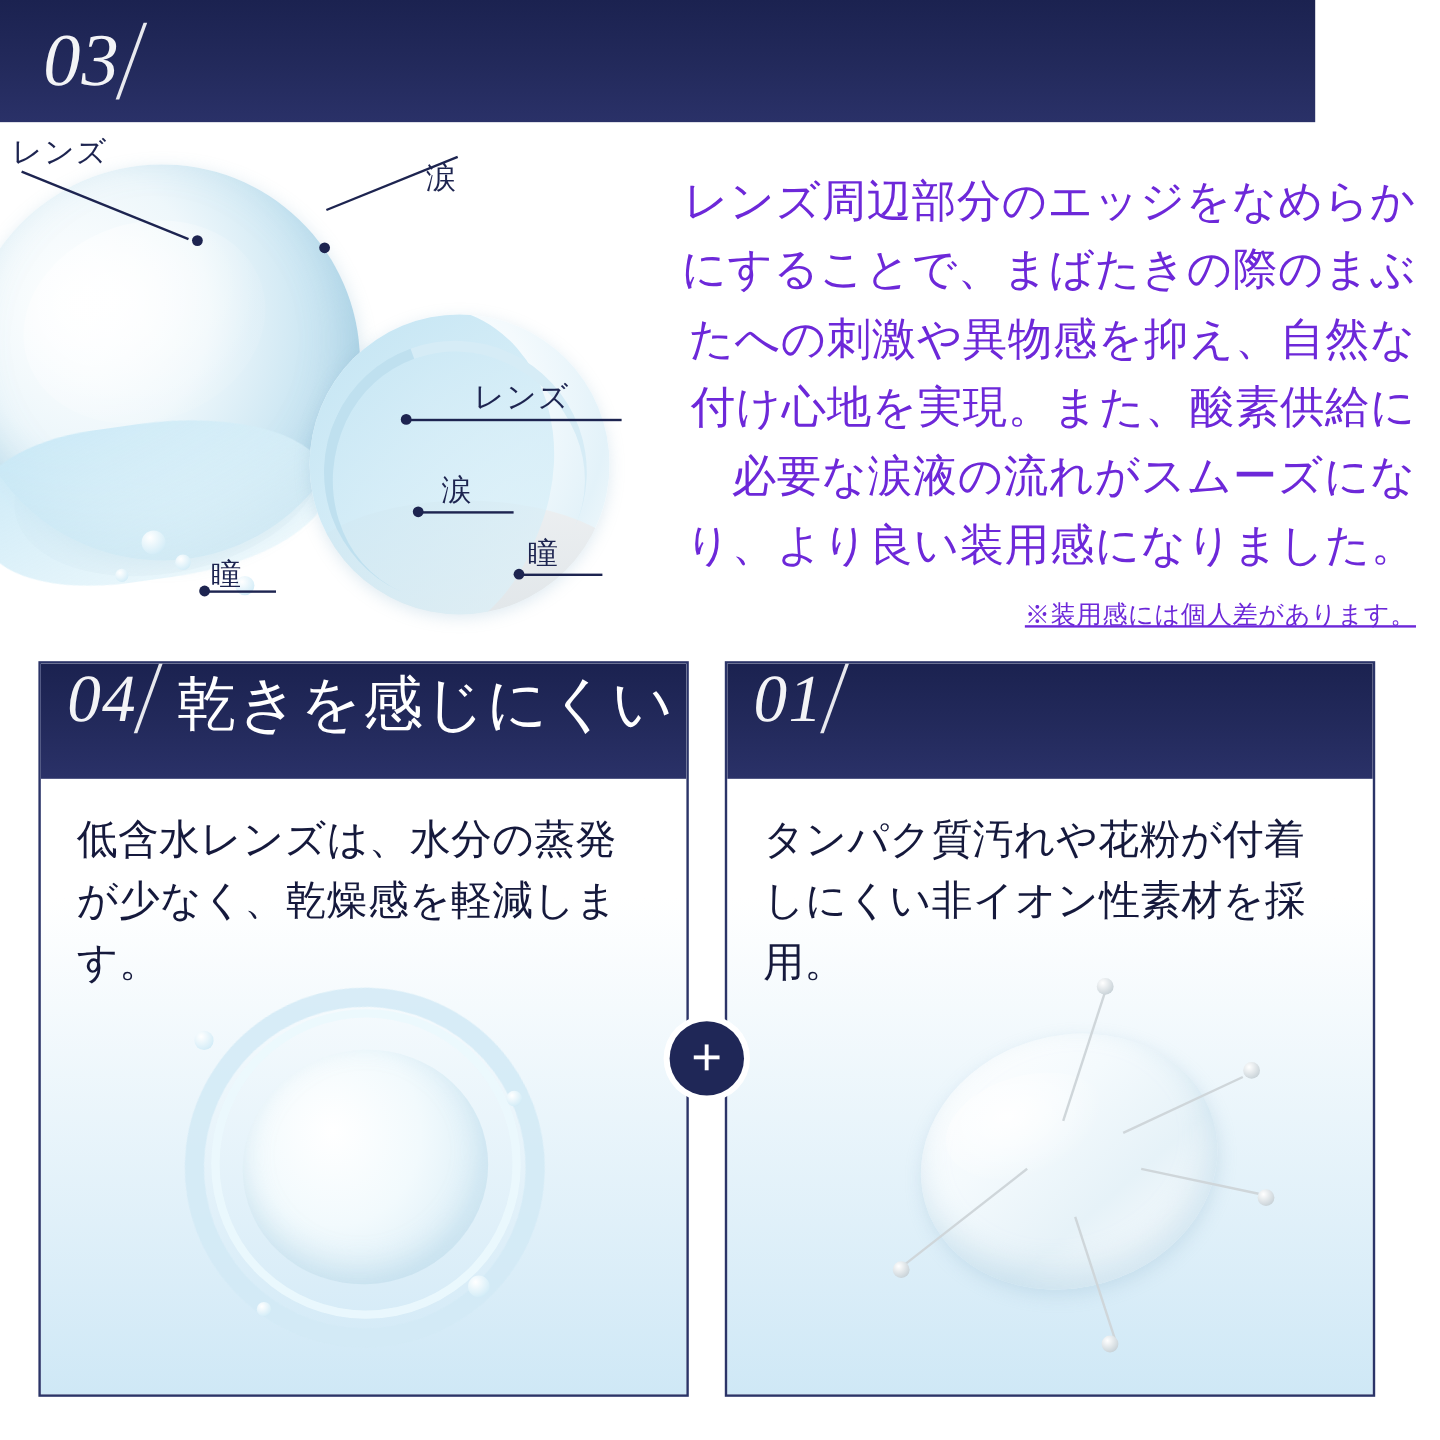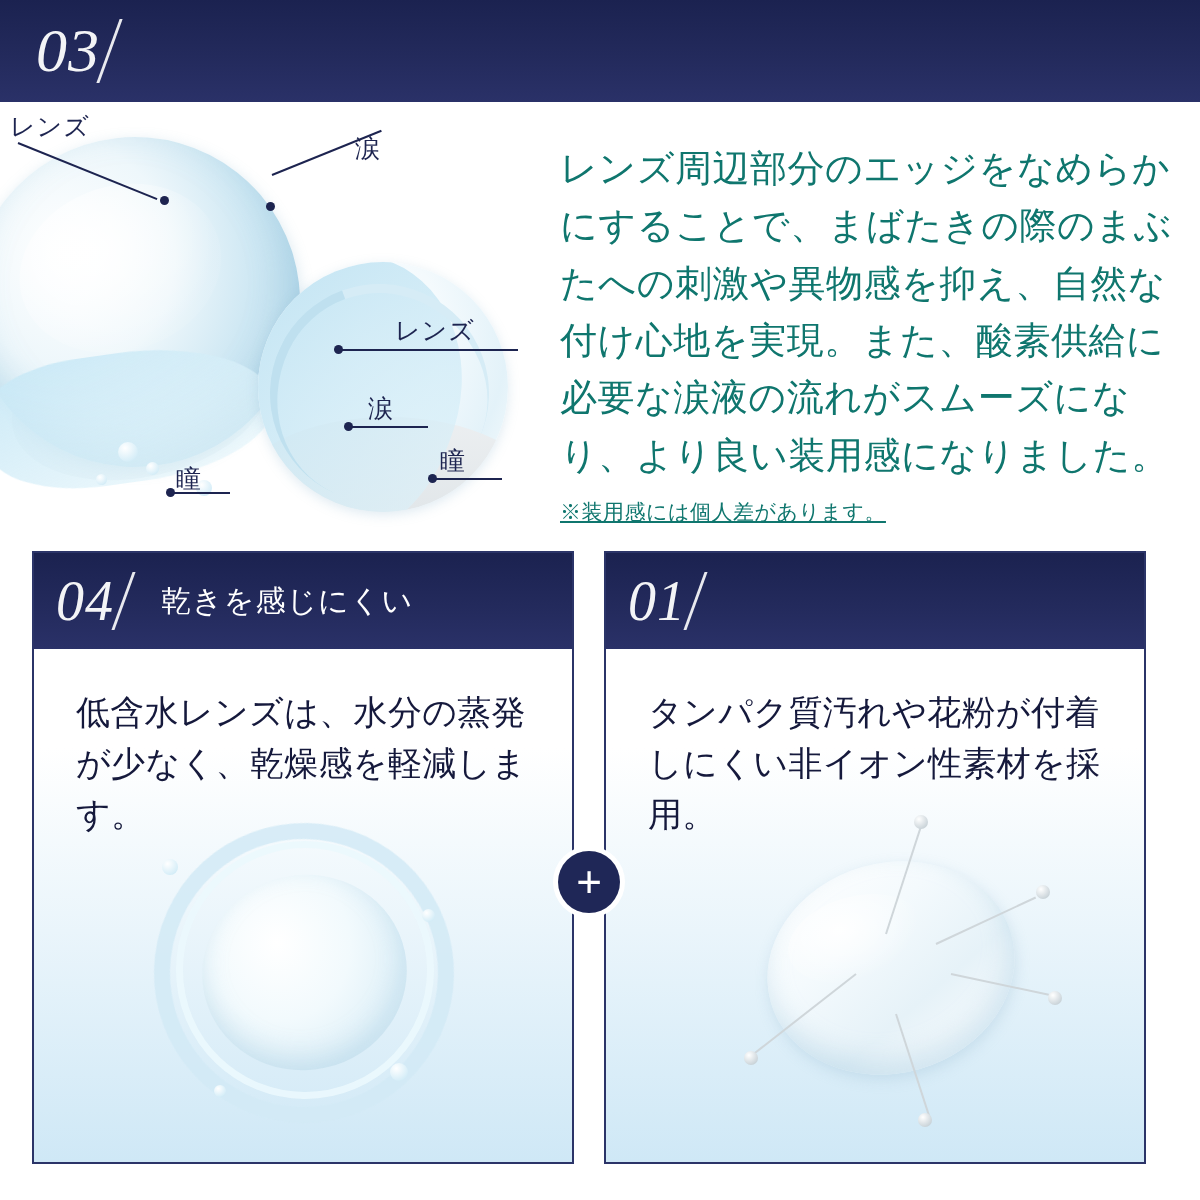--- a/index.html
+++ b/index.html
@@ -18,21 +18,21 @@
     width: 1200px;
     height: 1200px;
     background: #ffffff;
   }
 
   
   .hdr03 {
     position: absolute;
     left: 0;
     top: 0;
-    width: 1200px;
+    width: 1096px;
     height: 102px;
     background: linear-gradient(180deg, #1b2250 0%, #232a5c 55%, #2a3168 100%);
     display: flex;
     align-items: center;
     box-sizing: border-box;
     padding-left: 36px;
   }
   .num-badge {
     position: relative;
     color: #ffffff;
@@ -196,25 +196,26 @@
 
   
   .sec03-text {
     position: absolute;
     left: 560px;
     top: 38px;
     width: 620px;
   }
   .sec03-text p {
     margin: 0;
-    color: #0f766e;
+    color: #6d28d9;
     font-size: 37px;
     line-height: 1.55;
     letter-spacing: 0.5px;
     font-family: "Liberation Serif", "DejaVu Serif", serif;
+    text-align: right;
   }
   .sec03-note {
     margin-top: 14px !important;
     font-size: 21px !important;
     line-height: 1.4 !important;
     color: #22264a;
     text-decoration: underline;
   }
 
   
@@ -235,36 +236,35 @@
     background: linear-gradient(180deg, #ffffff 0%, #ffffff 32%, #eaf5fb 62%, #cfe8f6 100%);
     overflow: hidden;
   }
   .card.left { left: 32px; }
   .card.right { left: 604px; }
 
   .card-hdr {
     height: 96px;
     background: linear-gradient(180deg, #1b2250 0%, #232a5c 55%, #2a3168 100%);
     display: flex;
-    align-items: center;
     padding-left: 22px;
     box-sizing: border-box;
   }
   .card-hdr .num-badge { font-size: 56px; padding-right: 6px; }
   .card-hdr .num-badge .slash { height: 58px; vertical-align: -10px; }
   .card-hdr .hdr-title {
-    font-size: 30px;
-    margin-left: 30px;
+    font-size: 50px;
+    margin-left: 16px;
     letter-spacing: 1px;
   }
   .card-body {
     padding: 22px 26px 0 26px;
   }
   .card-body p {
-    margin: 16px;
+    margin: 4px;
     color: #15193c;
     font-size: 34px;
     line-height: 1.5;
     letter-spacing: 0.3px;
     font-family: "Liberation Serif", "DejaVu Serif", serif;
   }
 
   
   .plus {
     position: absolute;

